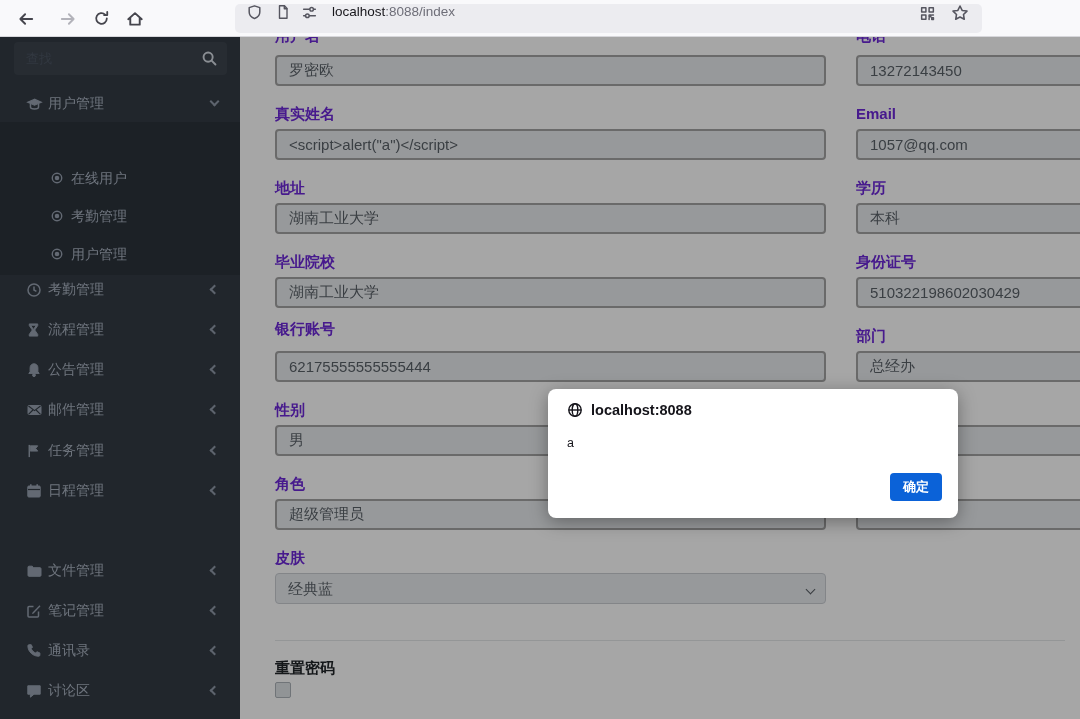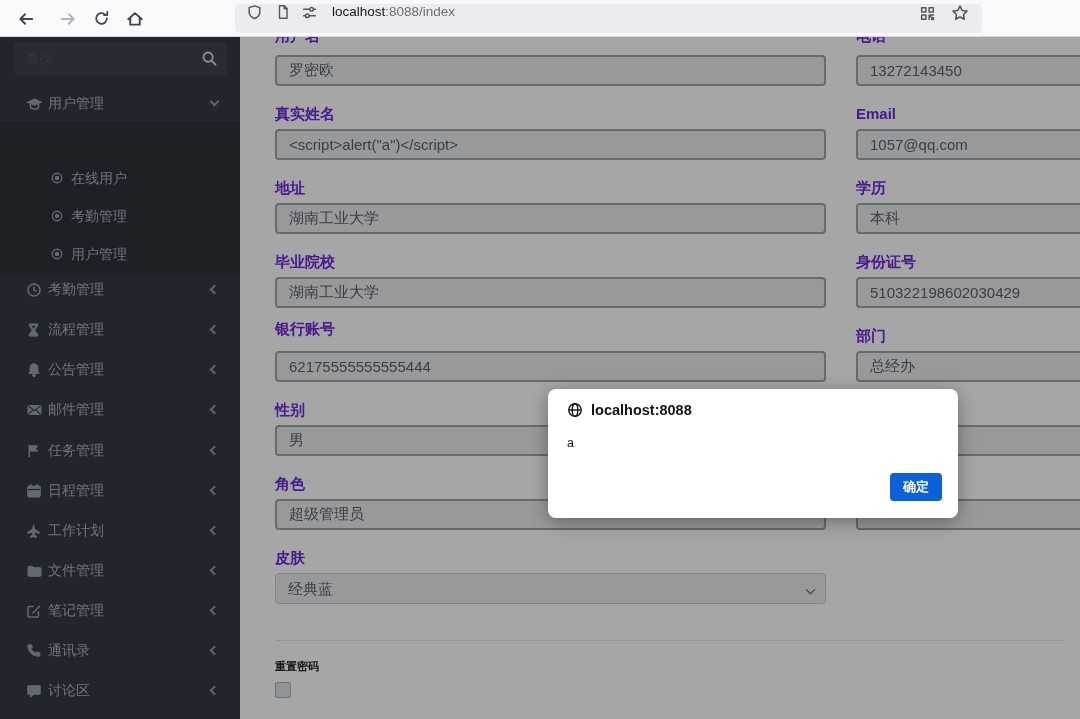--- a/index.html
+++ b/index.html
@@ -51,21 +51,21 @@
   .col-r { left:616px; width:430px; }
   .f-label { position:absolute; left:0; height:20px; font-size:15px; font-weight:bold; color:#6d28d9; white-space:nowrap; }
   .f-input { position:absolute; left:0; width:100%; height:31px; border:2px solid #a3a3a3; border-radius:4px;
     background:#e9ecef; color:#5a6168; font-size:15px; padding:0 12px; font-family:inherit; }
   .peek { padding-left:74px; }
   .f-select { position:absolute; left:0; width:100%; height:31px; border:1px solid #c9cdd2; border-radius:4px;
     background:#e9ecef; color:#5a6168; font-size:15px; line-height:29px; padding:0 12px; }
   .caret { position:absolute; right:11px; top:12px; width:7px; height:7px;
     border-left:1.8px solid #565c63; border-bottom:1.8px solid #565c63; transform:rotate(-45deg); }
   .divider { position:absolute; left:35px; width:790px; top:603px; height:1px; background:#e4e6e8; }
-  .reset-label { position:absolute; left:35px; top:622px; font-size:11px; font-weight:bold; color:#212529; }
+  .reset-label { position:absolute; left:35px; top:622px; font-size:15px; font-weight:bold; color:#212529; }
   .checkbox { position:absolute; left:35px; top:645px; width:16px; height:16px;
     background:#dfe3e6; border:1px solid #adb3b9; border-radius:2px; }
 
   
   .overlay { position:absolute; inset:0; background:rgba(0,0,0,0.35); z-index:10; }
   .dialog { position:absolute; left:516px; top:352px; width:410px; height:129px; background:#fff;
     border-radius:8px; box-shadow:0 4px 18px rgba(0,0,0,.35); z-index:20;margin-left:32px; }
   .dlg-head { position:absolute; left:19px; top:13px; display:flex; align-items:center; gap:8px; }
   .dlg-title { font-size:14.5px; font-weight:bold; color:#15141a; }
   .dlg-msg { position:absolute; left:19px; top:47px; font-size:12.5px; color:#15141a; }
@@ -211,27 +211,20 @@
       </div>
       <div class="mi" style="top:434px">
         <svg class="mi-icon sic" width="16" height="16" viewBox="0 0 16 16">
             <rect x="1.8" y="3" width="12.4" height="11" rx="1"></rect>
             <path d="M4.8 1.2v3M11.2 1.2v3" fill="none" stroke-width="1.6"></path>
             <path d="M2 6.5h12" fill="none" stroke="#333b44" stroke-width="1.2"></path>
           </svg>
         <span class="mi-label">日程管理</span>
         <span class="chev chev-left"></span>
       </div>
-      <div class="mi" style="top:474px">
-        <svg class="mi-icon sic" width="15" height="16" viewBox="0 0 16 16">
-            <path d="M8 1.2 9 6l5 3v1.6L9.2 9.2 9 12l2 1.6V15l-3-1-3 1v-1.4L7 12l-.2-2.8L2 10.6V9l5-3z"></path>
-          </svg>
-        <span class="mi-label">工作计划</span>
-        <span class="chev chev-left"></span>
-      </div>
       <div class="mi" style="top:514px">
         <svg class="mi-icon sic" width="17" height="16" viewBox="0 0 16 16">
             <path d="M1.5 4.2c0-.6.4-1 1-1h3.2L7.2 4.7h6.3c.6 0 1 .4 1 1v6.6c0 .6-.4 1-1 1H2.5c-.6 0-1-.4-1-1z"></path>
           </svg>
         <span class="mi-label">文件管理</span>
         <span class="chev chev-left"></span>
       </div>
       <div class="mi" style="top:554px">
         <svg class="mi-icon" width="16" height="16" viewBox="0 0 16 16" fill="none" stroke="#98a2b1" stroke-width="1.5">
             <path d="M12.5 8.5V13c0 .6-.4 1-1 1H3c-.6 0-1-.4-1-1V4.5c0-.6.4-1 1-1h4.5"></path>

